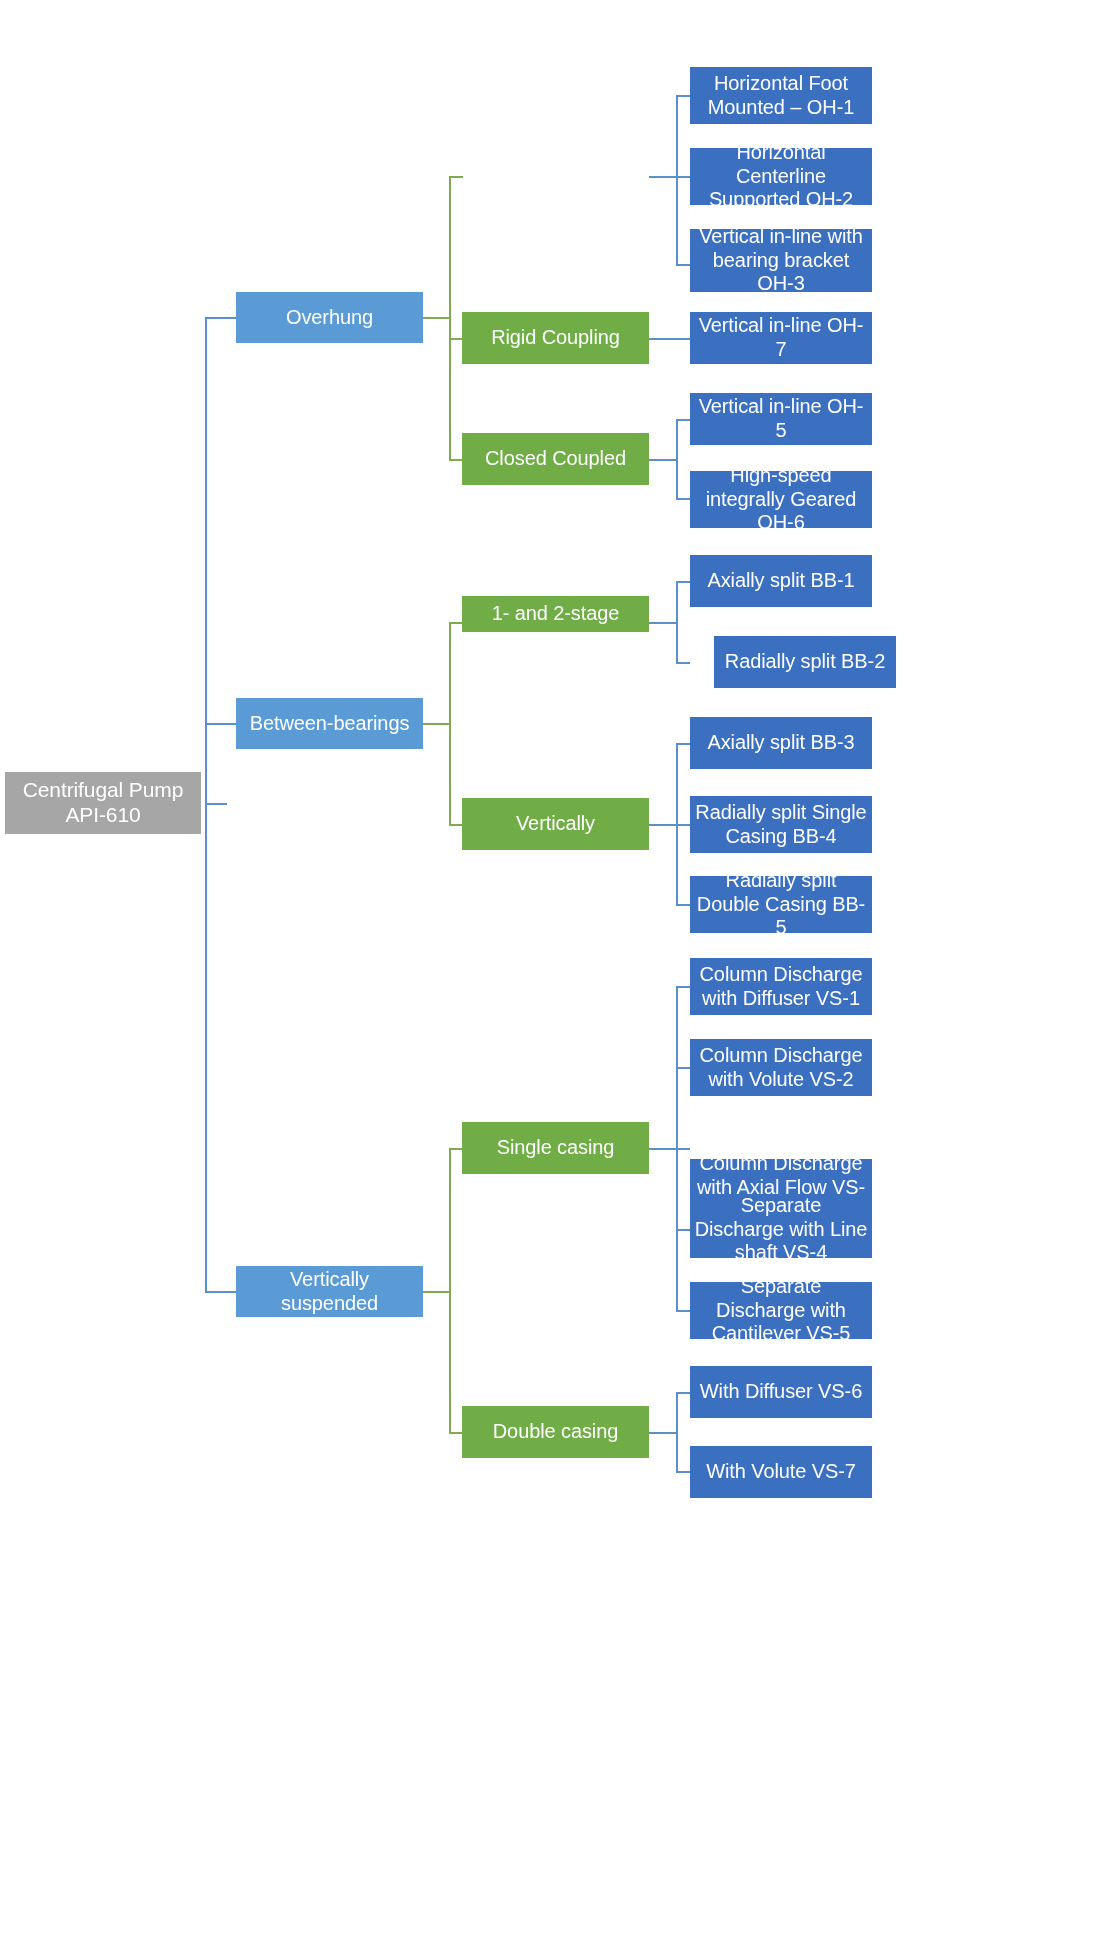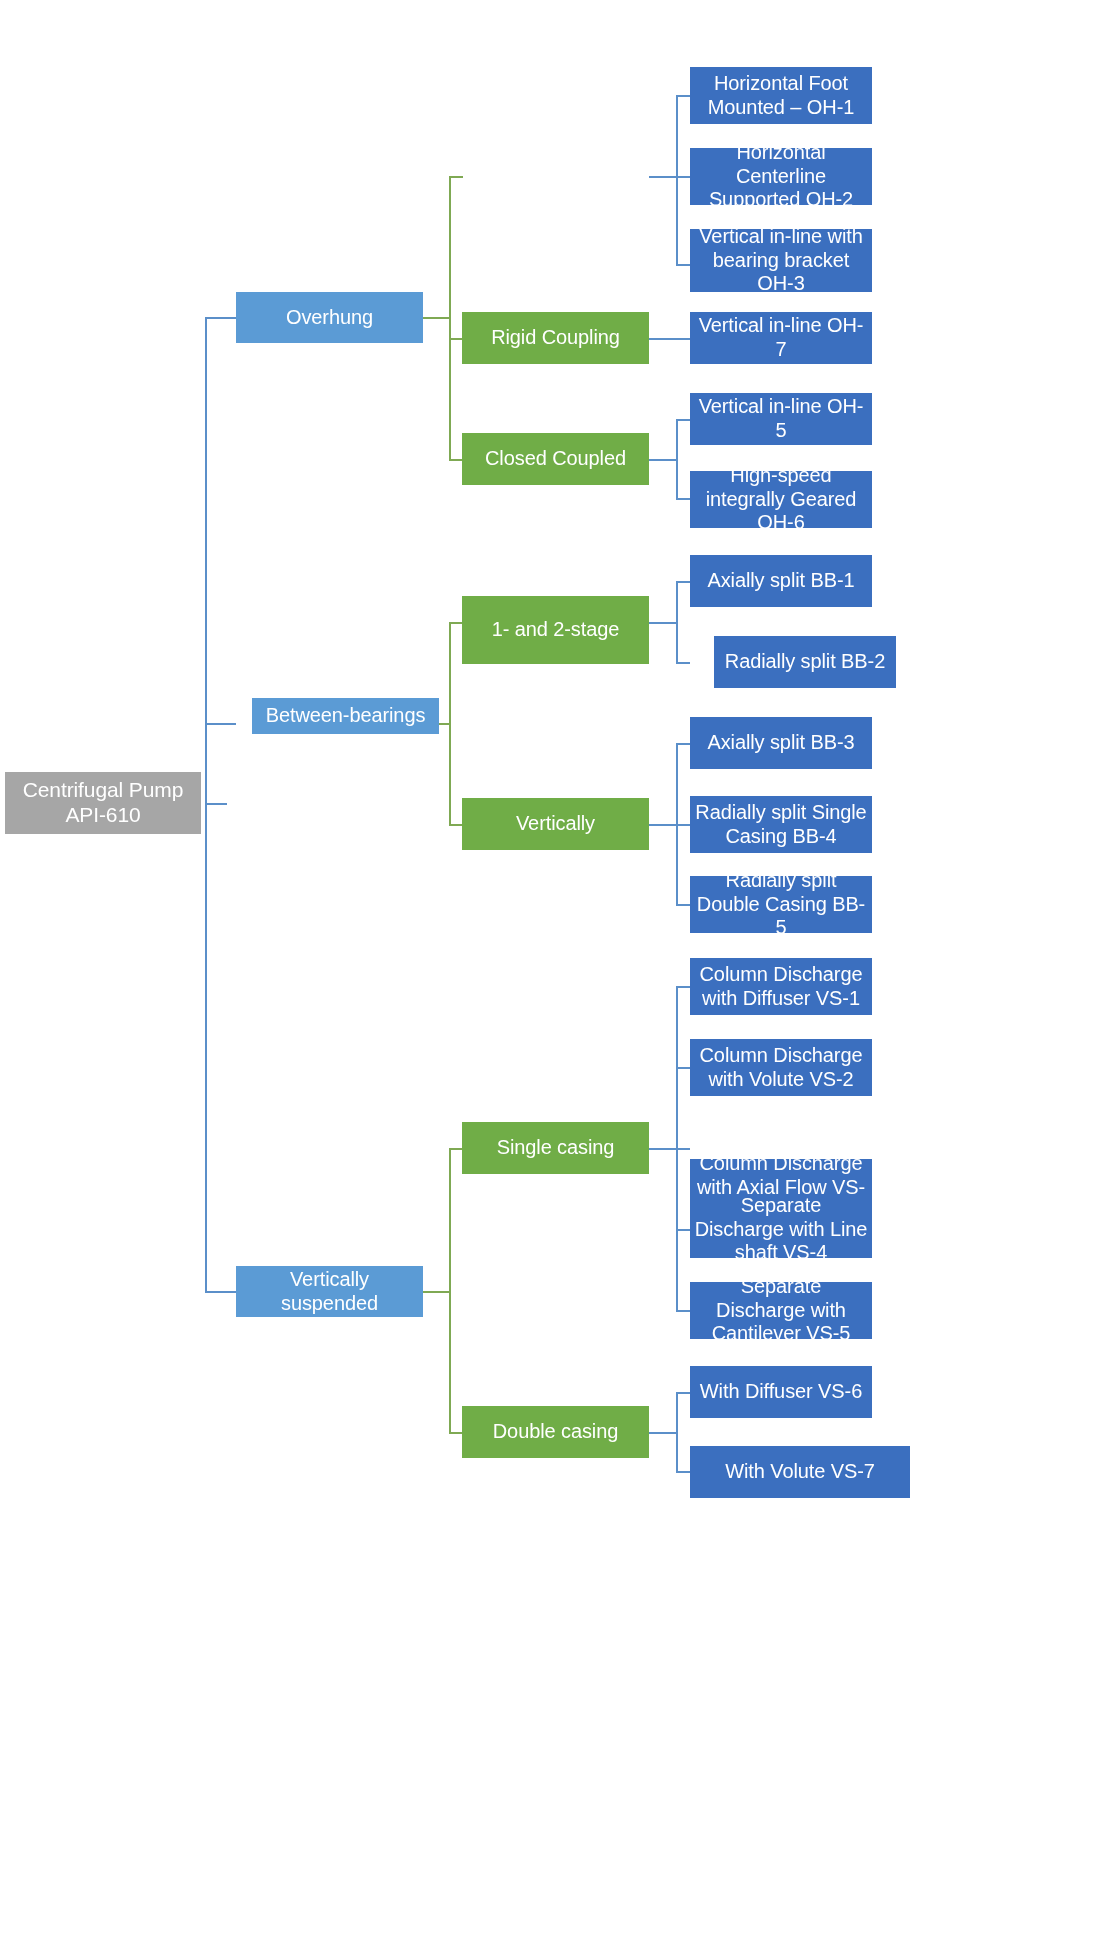--- a/index.html
+++ b/index.html
@@ -119,27 +119,27 @@
   <div class="conn h blue" style="left:676px; top:1310px; width:14px; height:2px;"></div>
 
   <div class="conn h blue" style="left:649px; top:1432px; width:28px; height:2px;"></div>
   <div class="conn v blue" style="left:676px; top:1392px; width:2px; height:80px;"></div>
   <div class="conn h blue" style="left:676px; top:1392px; width:14px; height:2px;"></div>
   <div class="conn h blue" style="left:676px; top:1471px; width:14px; height:2px;"></div>
 
   <div class="node root" style="left:5px; top:772px; width:196px; height:62px;">Centrifugal Pump API-610</div>
 
   <div class="node lvl1" style="left:236px; top:292px; width:187px; height:51px;">Overhung</div>
-  <div class="node lvl1" style="left:236px; top:698px; width:187px; height:36px;margin-left:16px;">Between-bearings</div>
+  <div class="node lvl1" style="left:236px; top:698px; width:187px; height:51px;">Between-bearings</div>
   <div class="node lvl1" style="left:236px; top:1266px; width:187px; height:51px;">Vertically suspended</div>
 
   <div class="node lvl2" style="left:462px; top:312px; width:187px; height:52px;">Rigid Coupling</div>
   <div class="node lvl2" style="left:462px; top:433px; width:187px; height:52px;">Closed Coupled</div>
 
-  <div class="node lvl2" style="left:462px; top:596px; width:187px; height:68px;">1- and 2-stage</div>
+  <div class="node lvl2" style="left:462px; top:596px; width:187px; height:36px;">1- and 2-stage</div>
   <div class="node lvl2" style="left:462px; top:798px; width:187px; height:52px;">Vertically</div>
 
   <div class="node lvl2" style="left:462px; top:1122px; width:187px; height:52px;">Single casing</div>
   <div class="node lvl2" style="left:462px; top:1406px; width:187px; height:52px;">Double casing</div>
 
   <div class="node leaf" style="left:690px; top:67px; width:182px; height:57px;">Horizontal Foot Mounted – OH-1</div>
   <div class="node leaf" style="left:690px; top:148px; width:182px; height:57px;">Horizontal Centerline Supported OH-2</div>
   <div class="node leaf" style="left:690px; top:229px; width:182px; height:63px;">Vertical in-line with bearing bracket OH-3</div>
 
   <div class="node leaf" style="left:690px; top:312px; width:182px; height:52px;">Vertical in-line OH-7</div>
@@ -154,15 +154,15 @@
   <div class="node leaf" style="left:690px; top:796px; width:182px; height:57px;">Radially split Single Casing BB-4</div>
   <div class="node leaf" style="left:690px; top:876px; width:182px; height:57px;">Radially split Double Casing BB-5</div>
 
   <div class="node leaf" style="left:690px; top:958px; width:182px; height:57px;">Column Discharge with Diffuser VS-1</div>
   <div class="node leaf" style="left:690px; top:1039px; width:182px; height:57px;">Column Discharge with Volute VS-2</div>
   <div class="node leaf" style="left:690px; top:1120px; width:182px; height:57px;margin-top:39px;">Column Discharge with Axial Flow VS-3</div>
   <div class="node leaf" style="left:690px; top:1201px; width:182px; height:57px;">Separate Discharge with Line shaft VS-4</div>
   <div class="node leaf" style="left:690px; top:1282px; width:182px; height:57px;">Separate Discharge with Cantilever VS-5</div>
 
   <div class="node leaf" style="left:690px; top:1366px; width:182px; height:52px;">With Diffuser VS-6</div>
-  <div class="node leaf" style="left:690px; top:1446px; width:220px; height:52px;">With Volute VS-7</div>
+  <div class="node leaf" style="left:690px; top:1446px; width:182px; height:52px;">With Volute VS-7</div>
 
 </div>
 
 </body></html>

